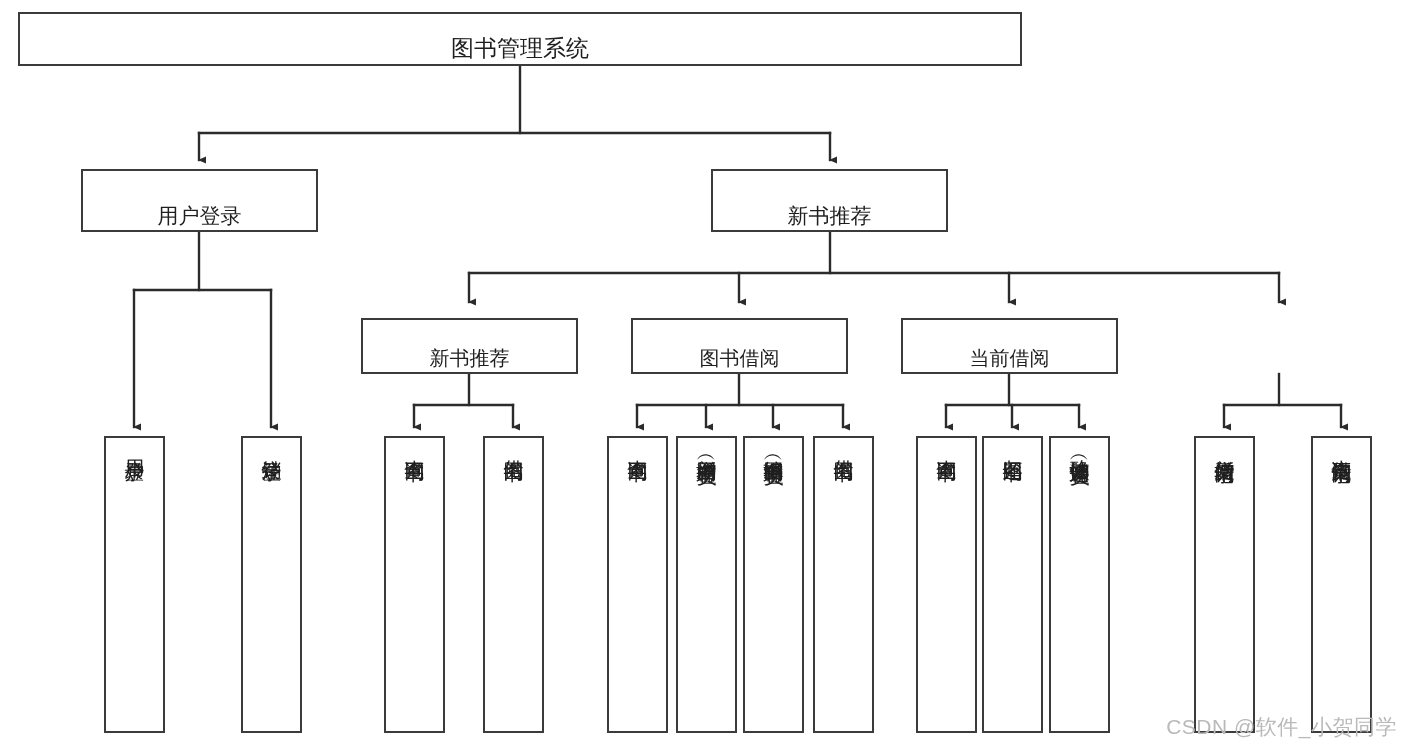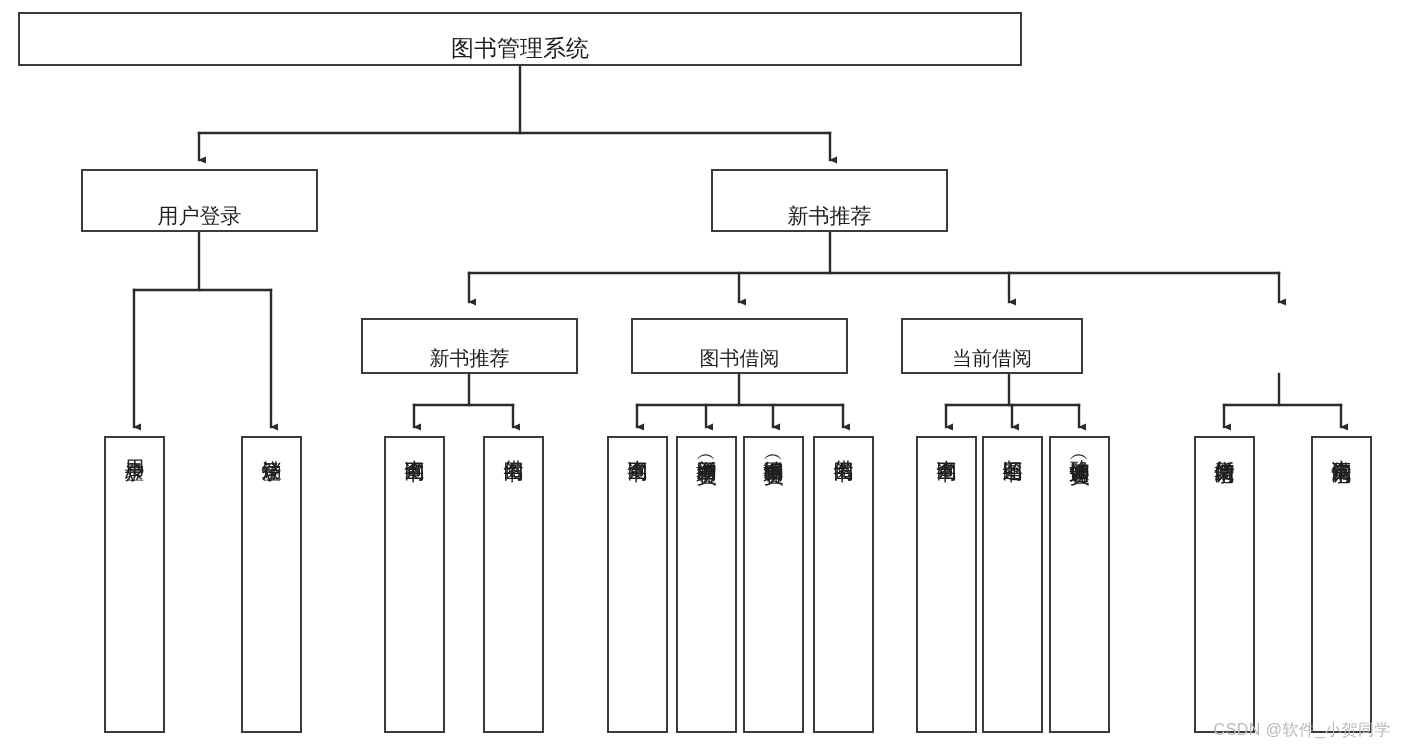--- a/index.html
+++ b/index.html
@@ -55,23 +55,23 @@
   }
   .vlabel {
     writing-mode: vertical-rl;
     text-orientation: upright;
     letter-spacing: 1px;
     white-space: nowrap;
     display: block;
   }
   .watermark {
     position: absolute;
-    right: 14px;
+    right: 8px;
     bottom: 6px;
-    font-size: 16px;
+    font-size: 21px;
     color: #b9b9b9;
     white-space: nowrap;
     z-index: 3;
     letter-spacing: 0.5px;
   }
 </style>
 </head>
 <body>
 
 <div id="canvas">
@@ -139,21 +139,21 @@
   </div>
 
   <div class="node level3" style="left:361px; top:318px; width:217px; height:56px;">
     <span>新书推荐</span>
   </div>
 
   <div class="node level3" style="left:631px; top:318px; width:217px; height:56px;">
     <span>图书借阅</span>
   </div>
 
-  <div class="node level3" style="left:901px; top:318px; width:182px; height:56px;">
+  <div class="node level3" style="left:901px; top:318px; width:217px; height:56px;">
     <span>当前借阅</span>
   </div>
 
 
   <div class="node leaf" style="left:104px; top:436px; width:61px; height:297px;">
     <span class="vlabel">用户登录</span>
   </div>
 
   <div class="node leaf" style="left:241px; top:436px; width:61px; height:297px;">
     <span class="vlabel">注销登录</span>

